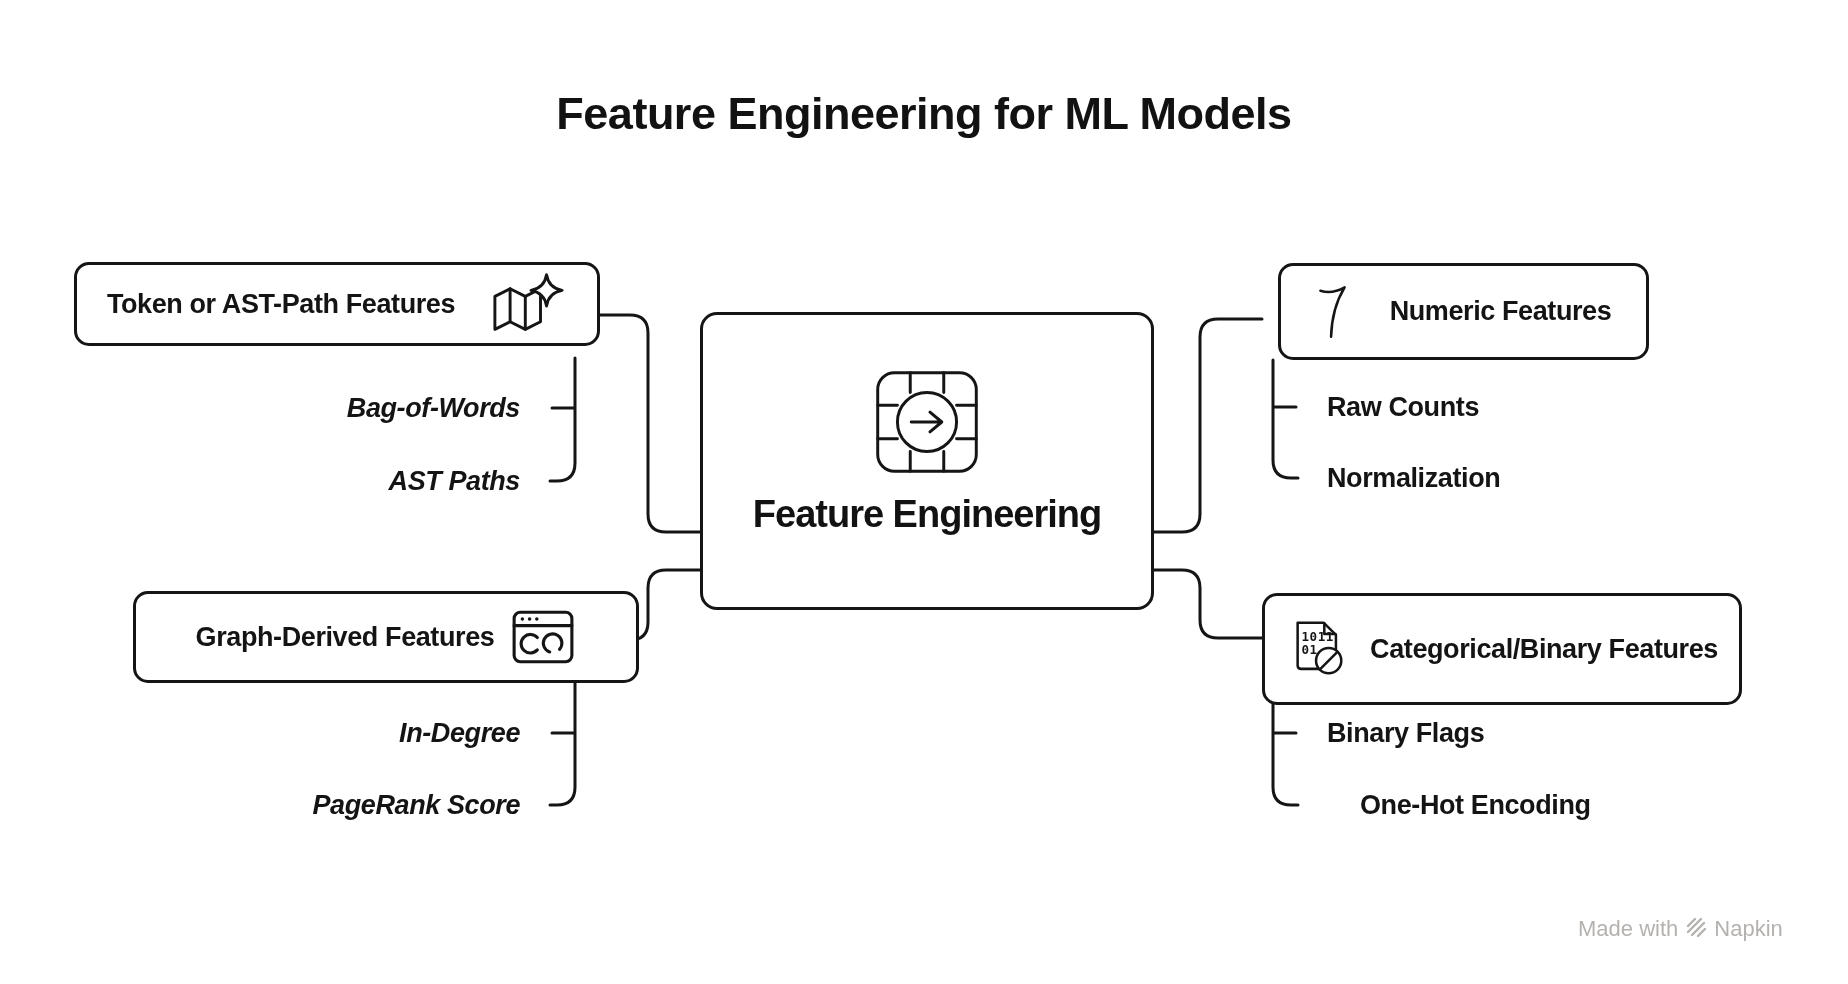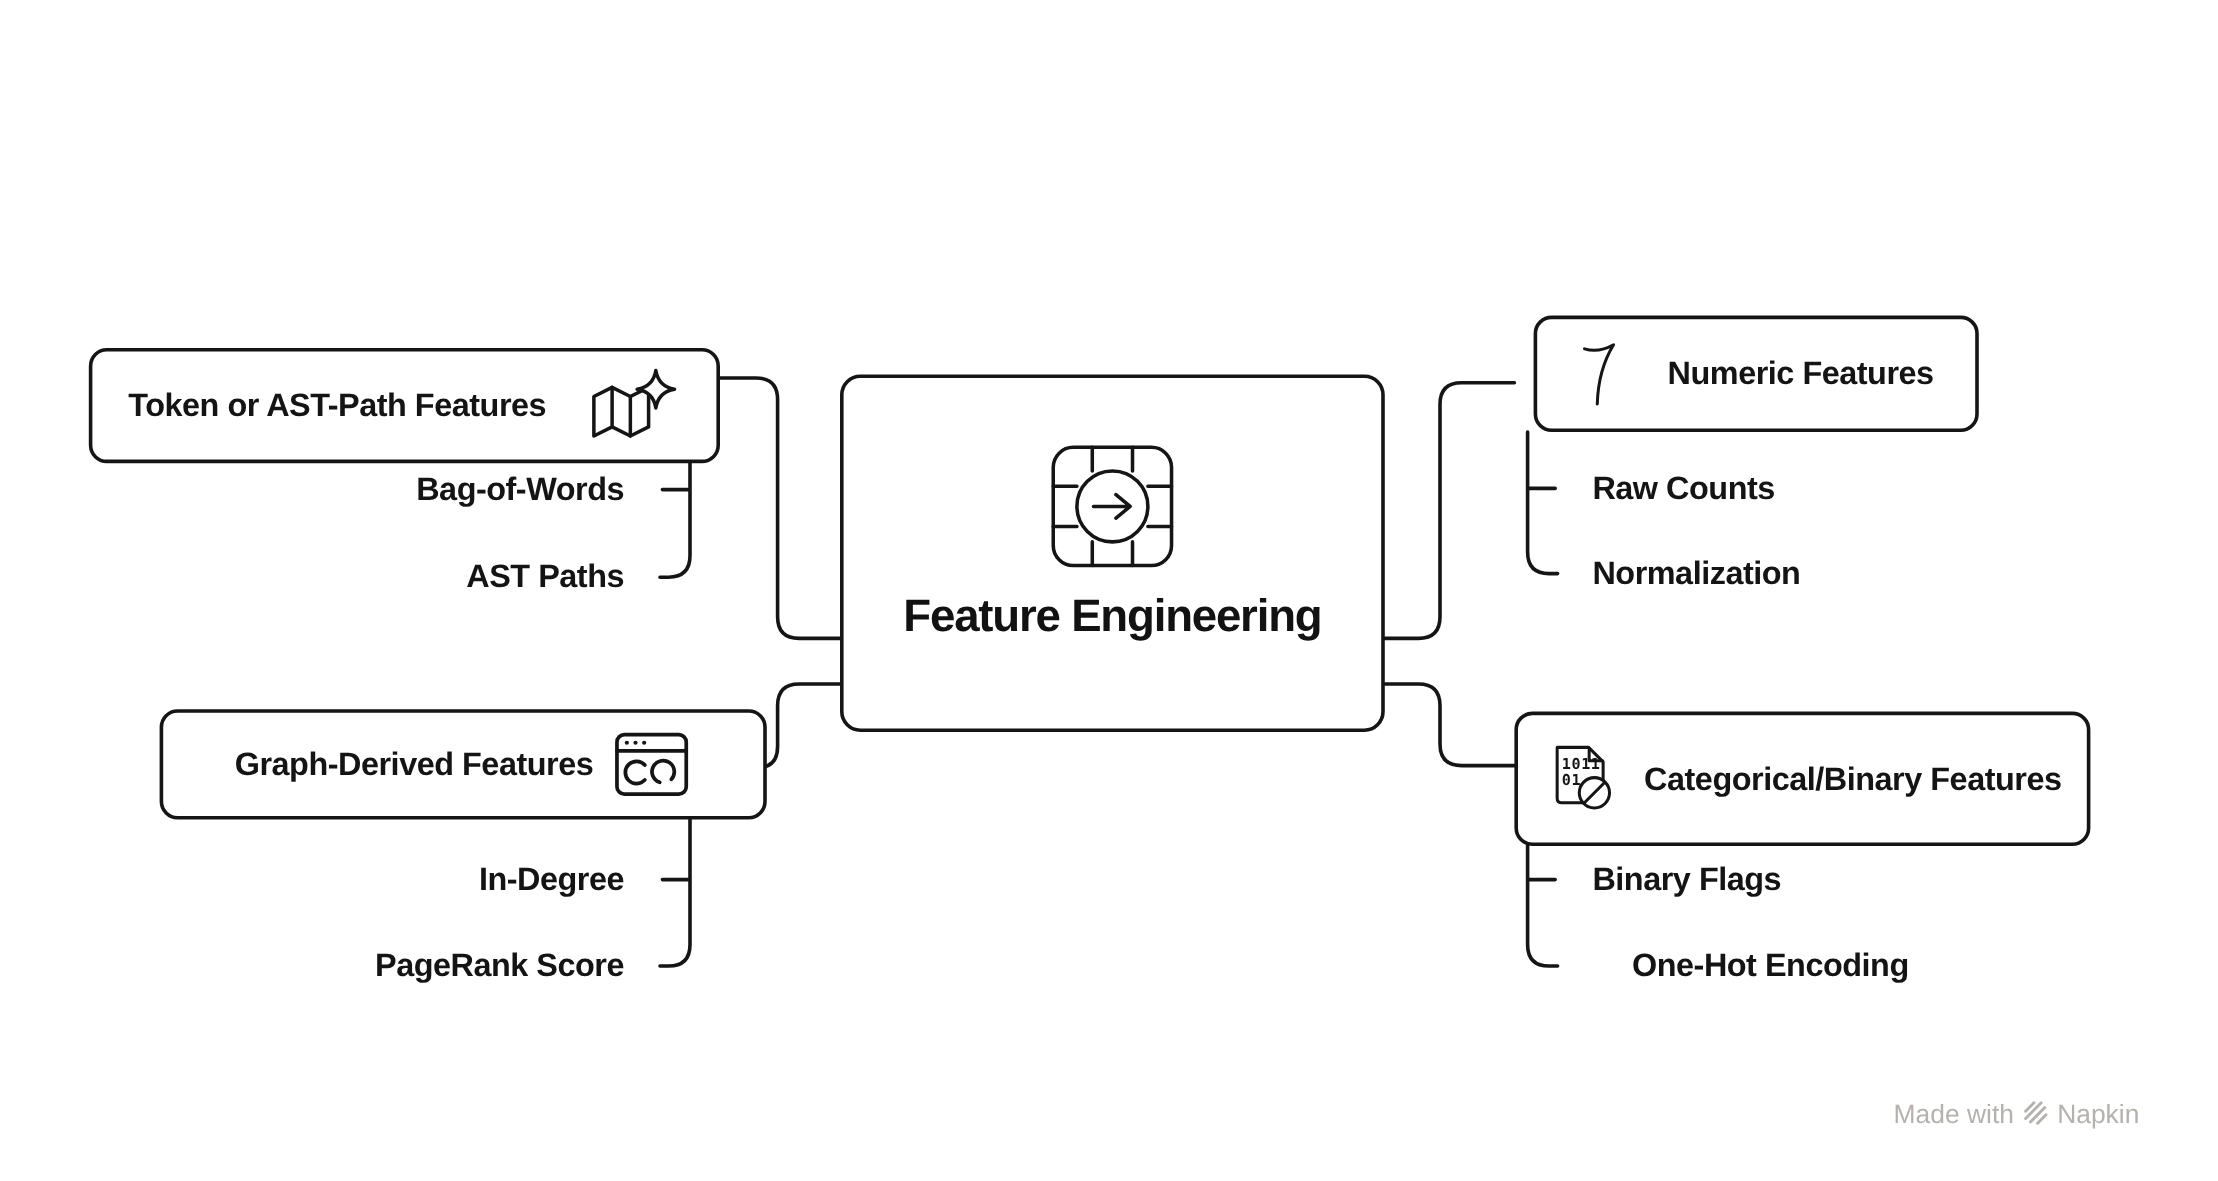--- a/index.html
+++ b/index.html
@@ -49,48 +49,49 @@
     border-radius:17px;
   }
   .central-label{
     margin-top:2px;
     font-size:38px;
     font-weight:700;
     letter-spacing:-1px;
     color:#121212;
     white-space:nowrap;
   }
-  #b-token{left:74px;top:262px;width:526px;height:96px;gap:36px;margin-top:28px;}
+  #b-token{left:74px;top:262px;width:526px;height:84px;gap:36px;}
   #b-graph{left:133px;top:591px;width:506px;height:92px;gap:16px;}
   #b-numeric{left:1262px;top:263px;width:371px;height:97px;gap:40px;margin-left:16px;}
   #b-categorical{left:1262px;top:593px;width:480px;height:112px;gap:20px;}
   .child{
     position:absolute;
     font-size:27px;
     font-weight:700;
     letter-spacing:-0.4px;
     white-space:nowrap;
     transform:translateY(-50%);
     color:#141414;
   }
-  .child.leftside{}
+  .child.leftside{font-style:italic;}
   .watermark{
     position:absolute;
     left:1578px;top:916px;
     display:flex;align-items:flex-start;gap:7px;
     font-size:22px;
     color:#b4b1ae;
   }
   .ic{display:block;}
 </style>
 </head>
 <body>
 
 <div class="canvas">
 
+  <h1 class="title">Feature Engineering for ML Models</h1>
 
   <svg class="connectors" width="1848" height="984" viewBox="0 0 1848 984" fill="none" stroke="#151515" stroke-width="3" stroke-linecap="round">
 
     <path d="M600 315 H630 Q648 315 648 333 V514 Q648 532 666 532 H700"></path>
 
     <path d="M603 640 H630 Q648 640 648 622 V588 Q648 570 666 570 H700"></path>
 
     <path d="M1154 532 H1182 Q1200 532 1200 514 V337 Q1200 319 1218 319 H1262"></path>
 
     <path d="M1154 570 H1182 Q1200 570 1200 588 V620 Q1200 638 1218 638 H1262"></path>

